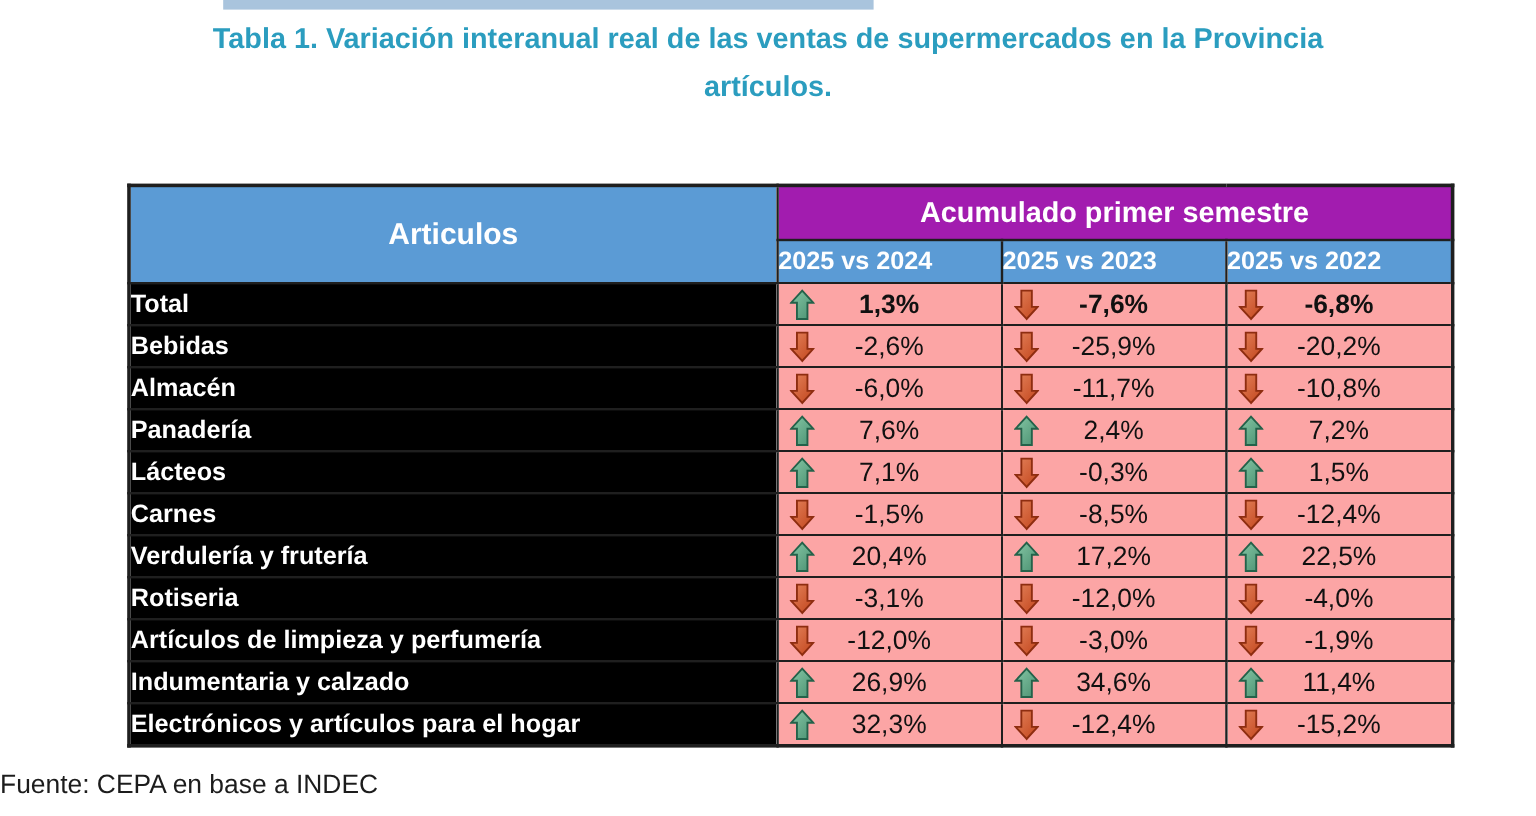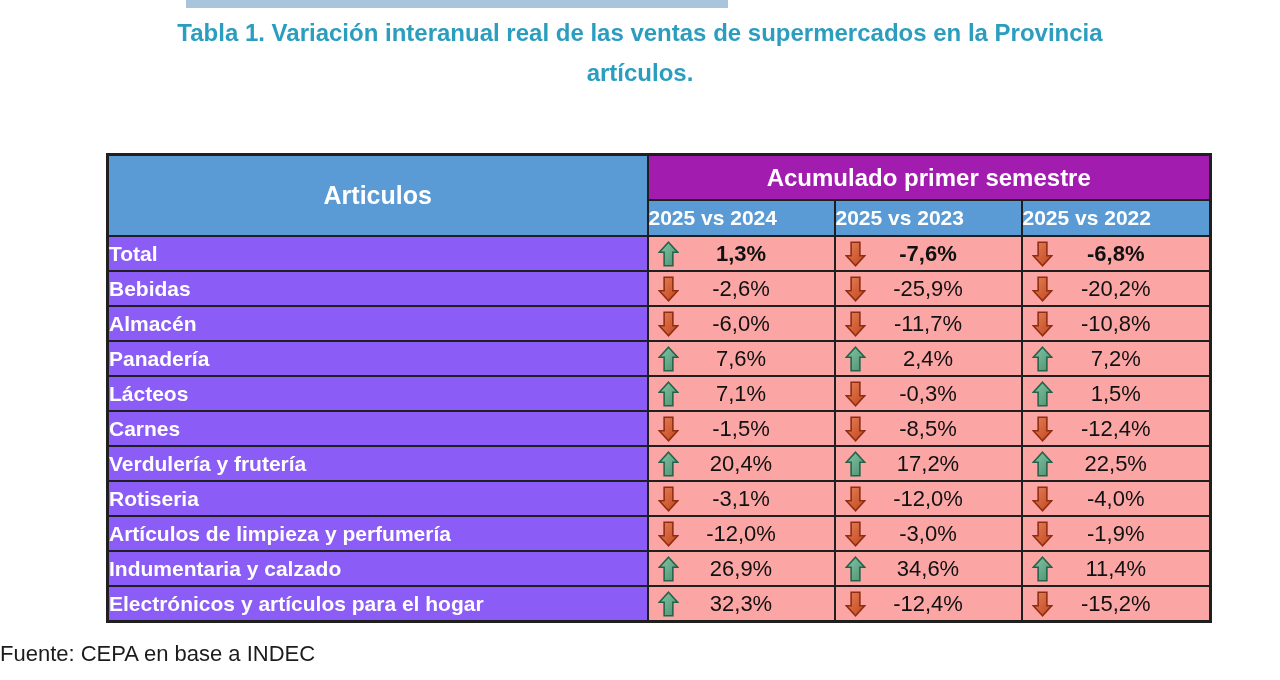--- a/index.html
+++ b/index.html
@@ -33,21 +33,21 @@
   }
   .grp-h{
     background:#a21caf;color:#ffffff;font-size:24px;font-weight:bold;
     text-align:center;height:43px;
   }
   .sub-h{
     background:#5B9BD5;color:#ffffff;font-size:21px;font-weight:bold;
     text-align:left;height:34px;
   }
   .art-cell{
-    background:#8b5cf6;color:#ffffff;font-size:21px;font-weight:bold;
+    background:#000000;color:#ffffff;font-size:21px;font-weight:bold;
     text-align:left;padding-left:5px;height:33px;
   }
   .val-cell{
     position:relative;background:#fca5a5;color:#111111;
     font-size:22px;text-align:center;
   }
   .bold-row .val-cell{font-weight:bold;}
   .arrow{
     position:absolute;left:9px;top:50%;transform:translateY(-50%);
     line-height:0;

